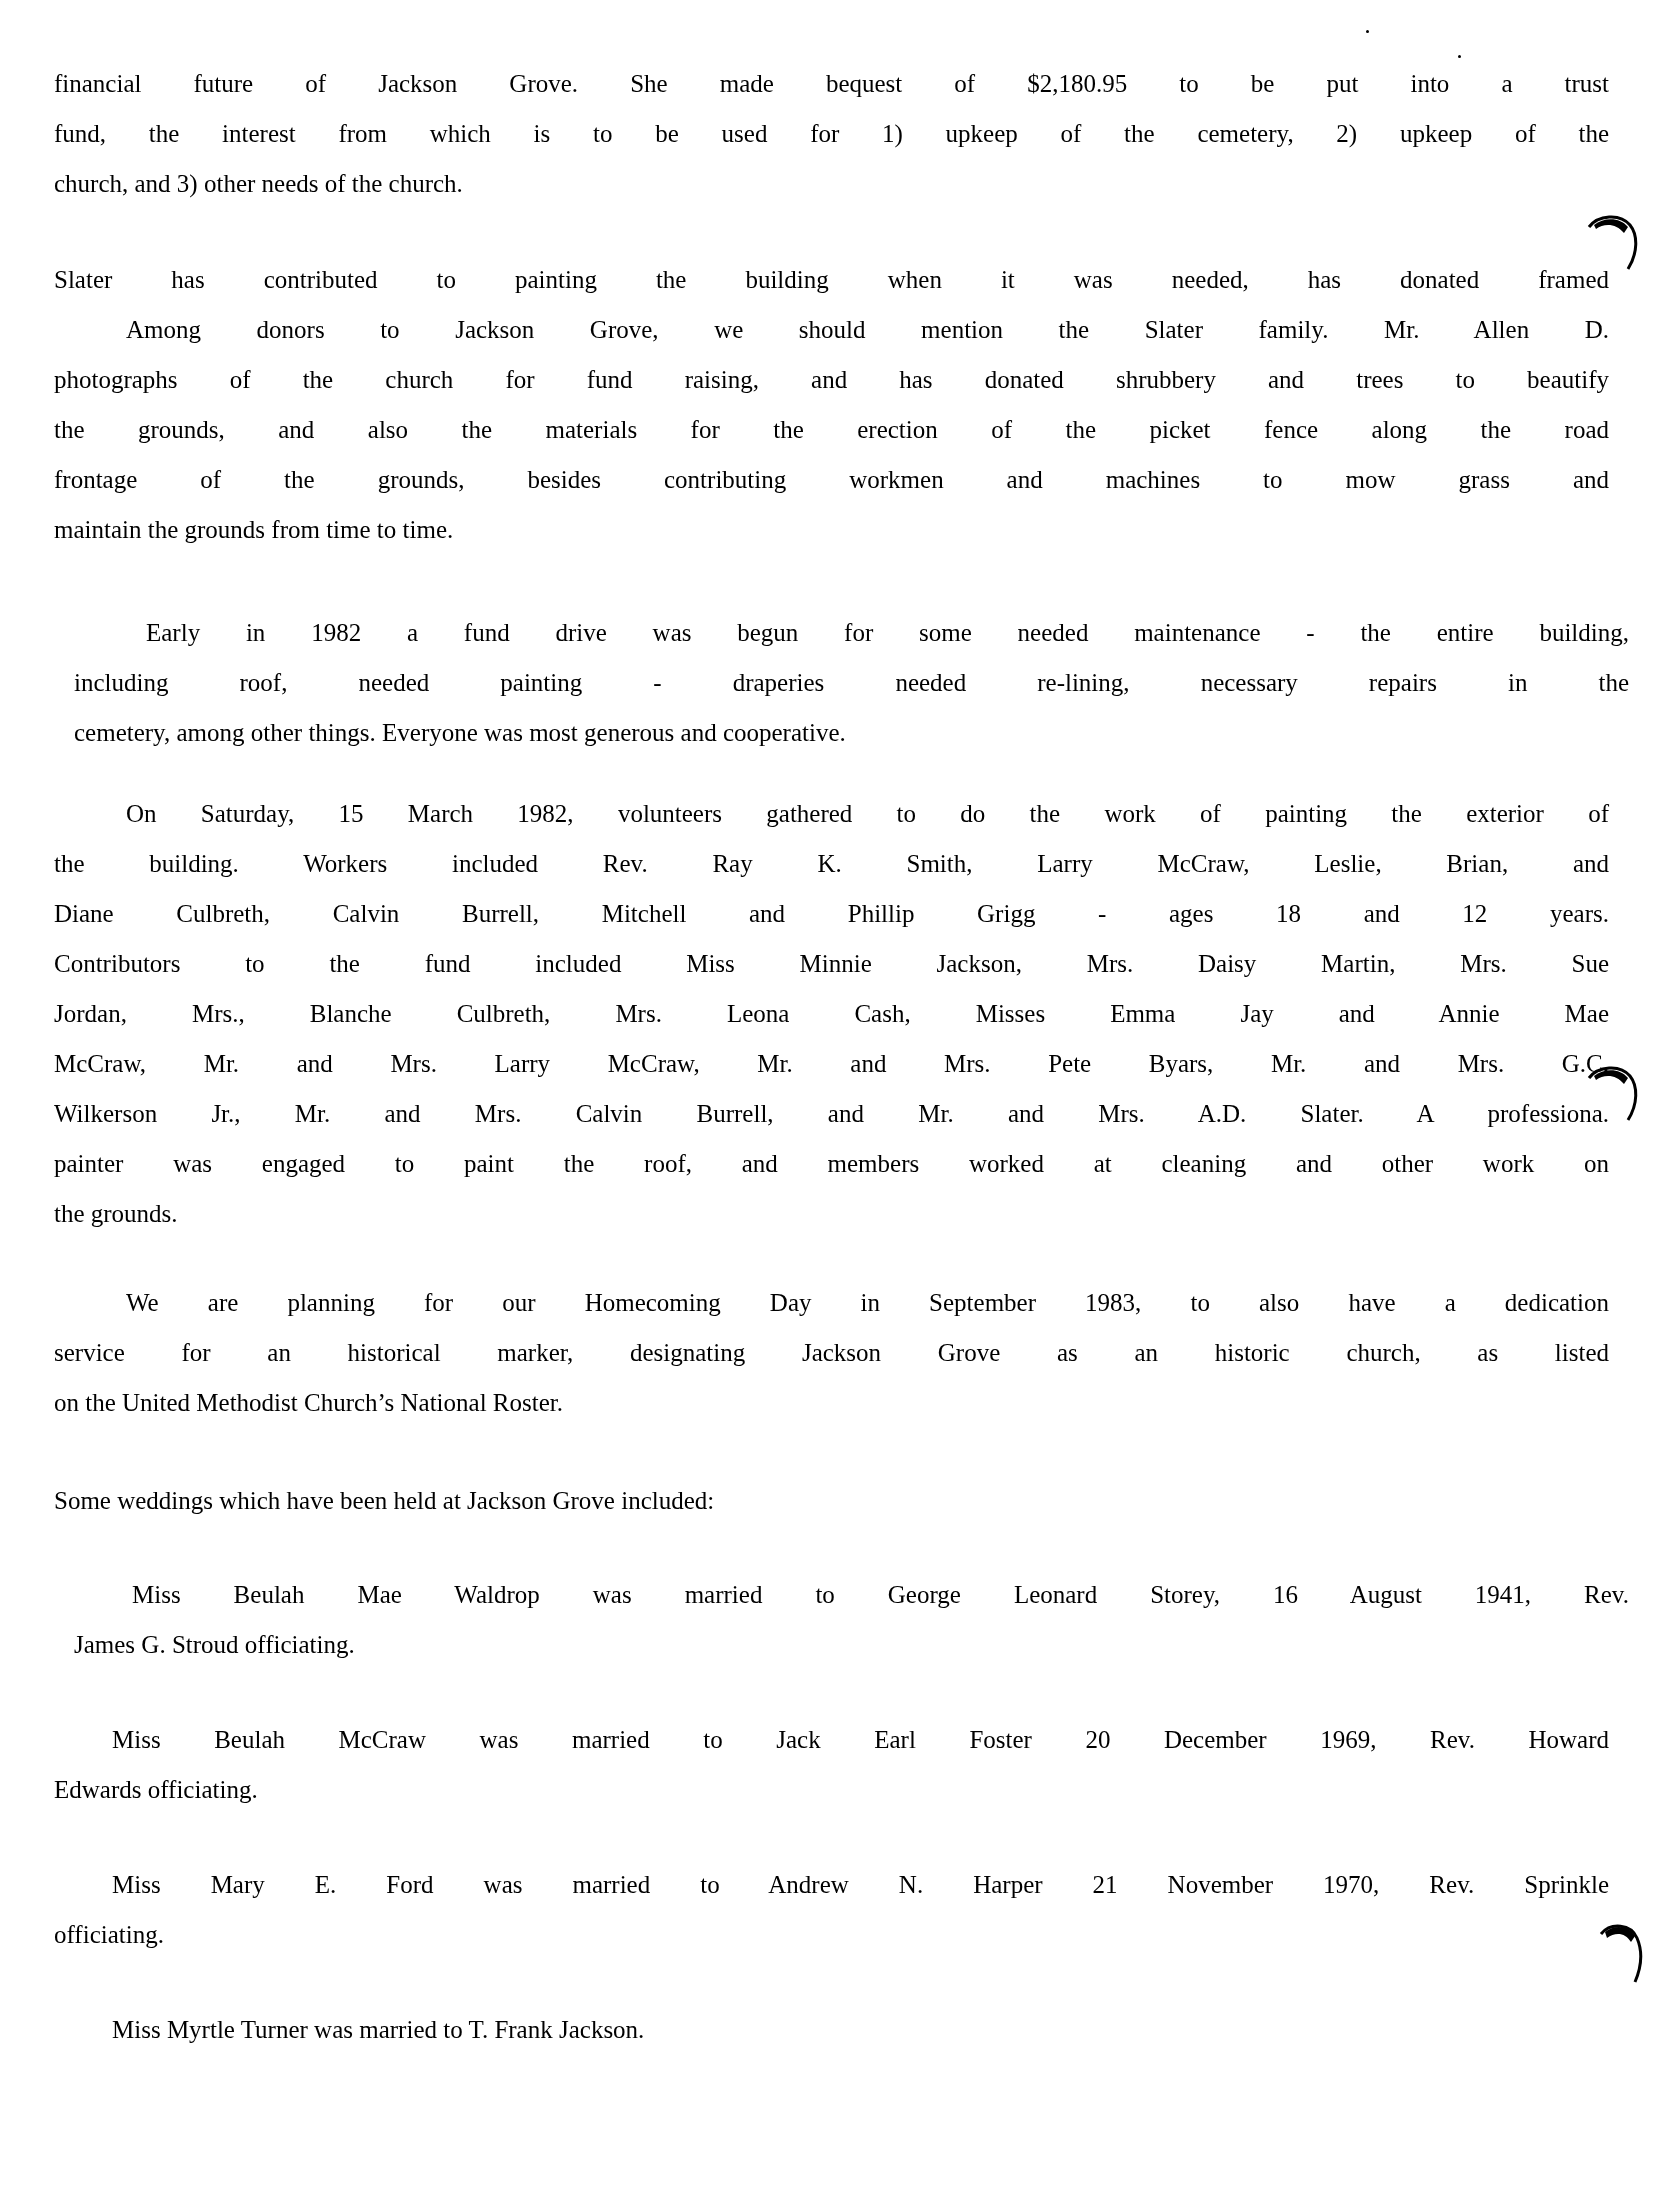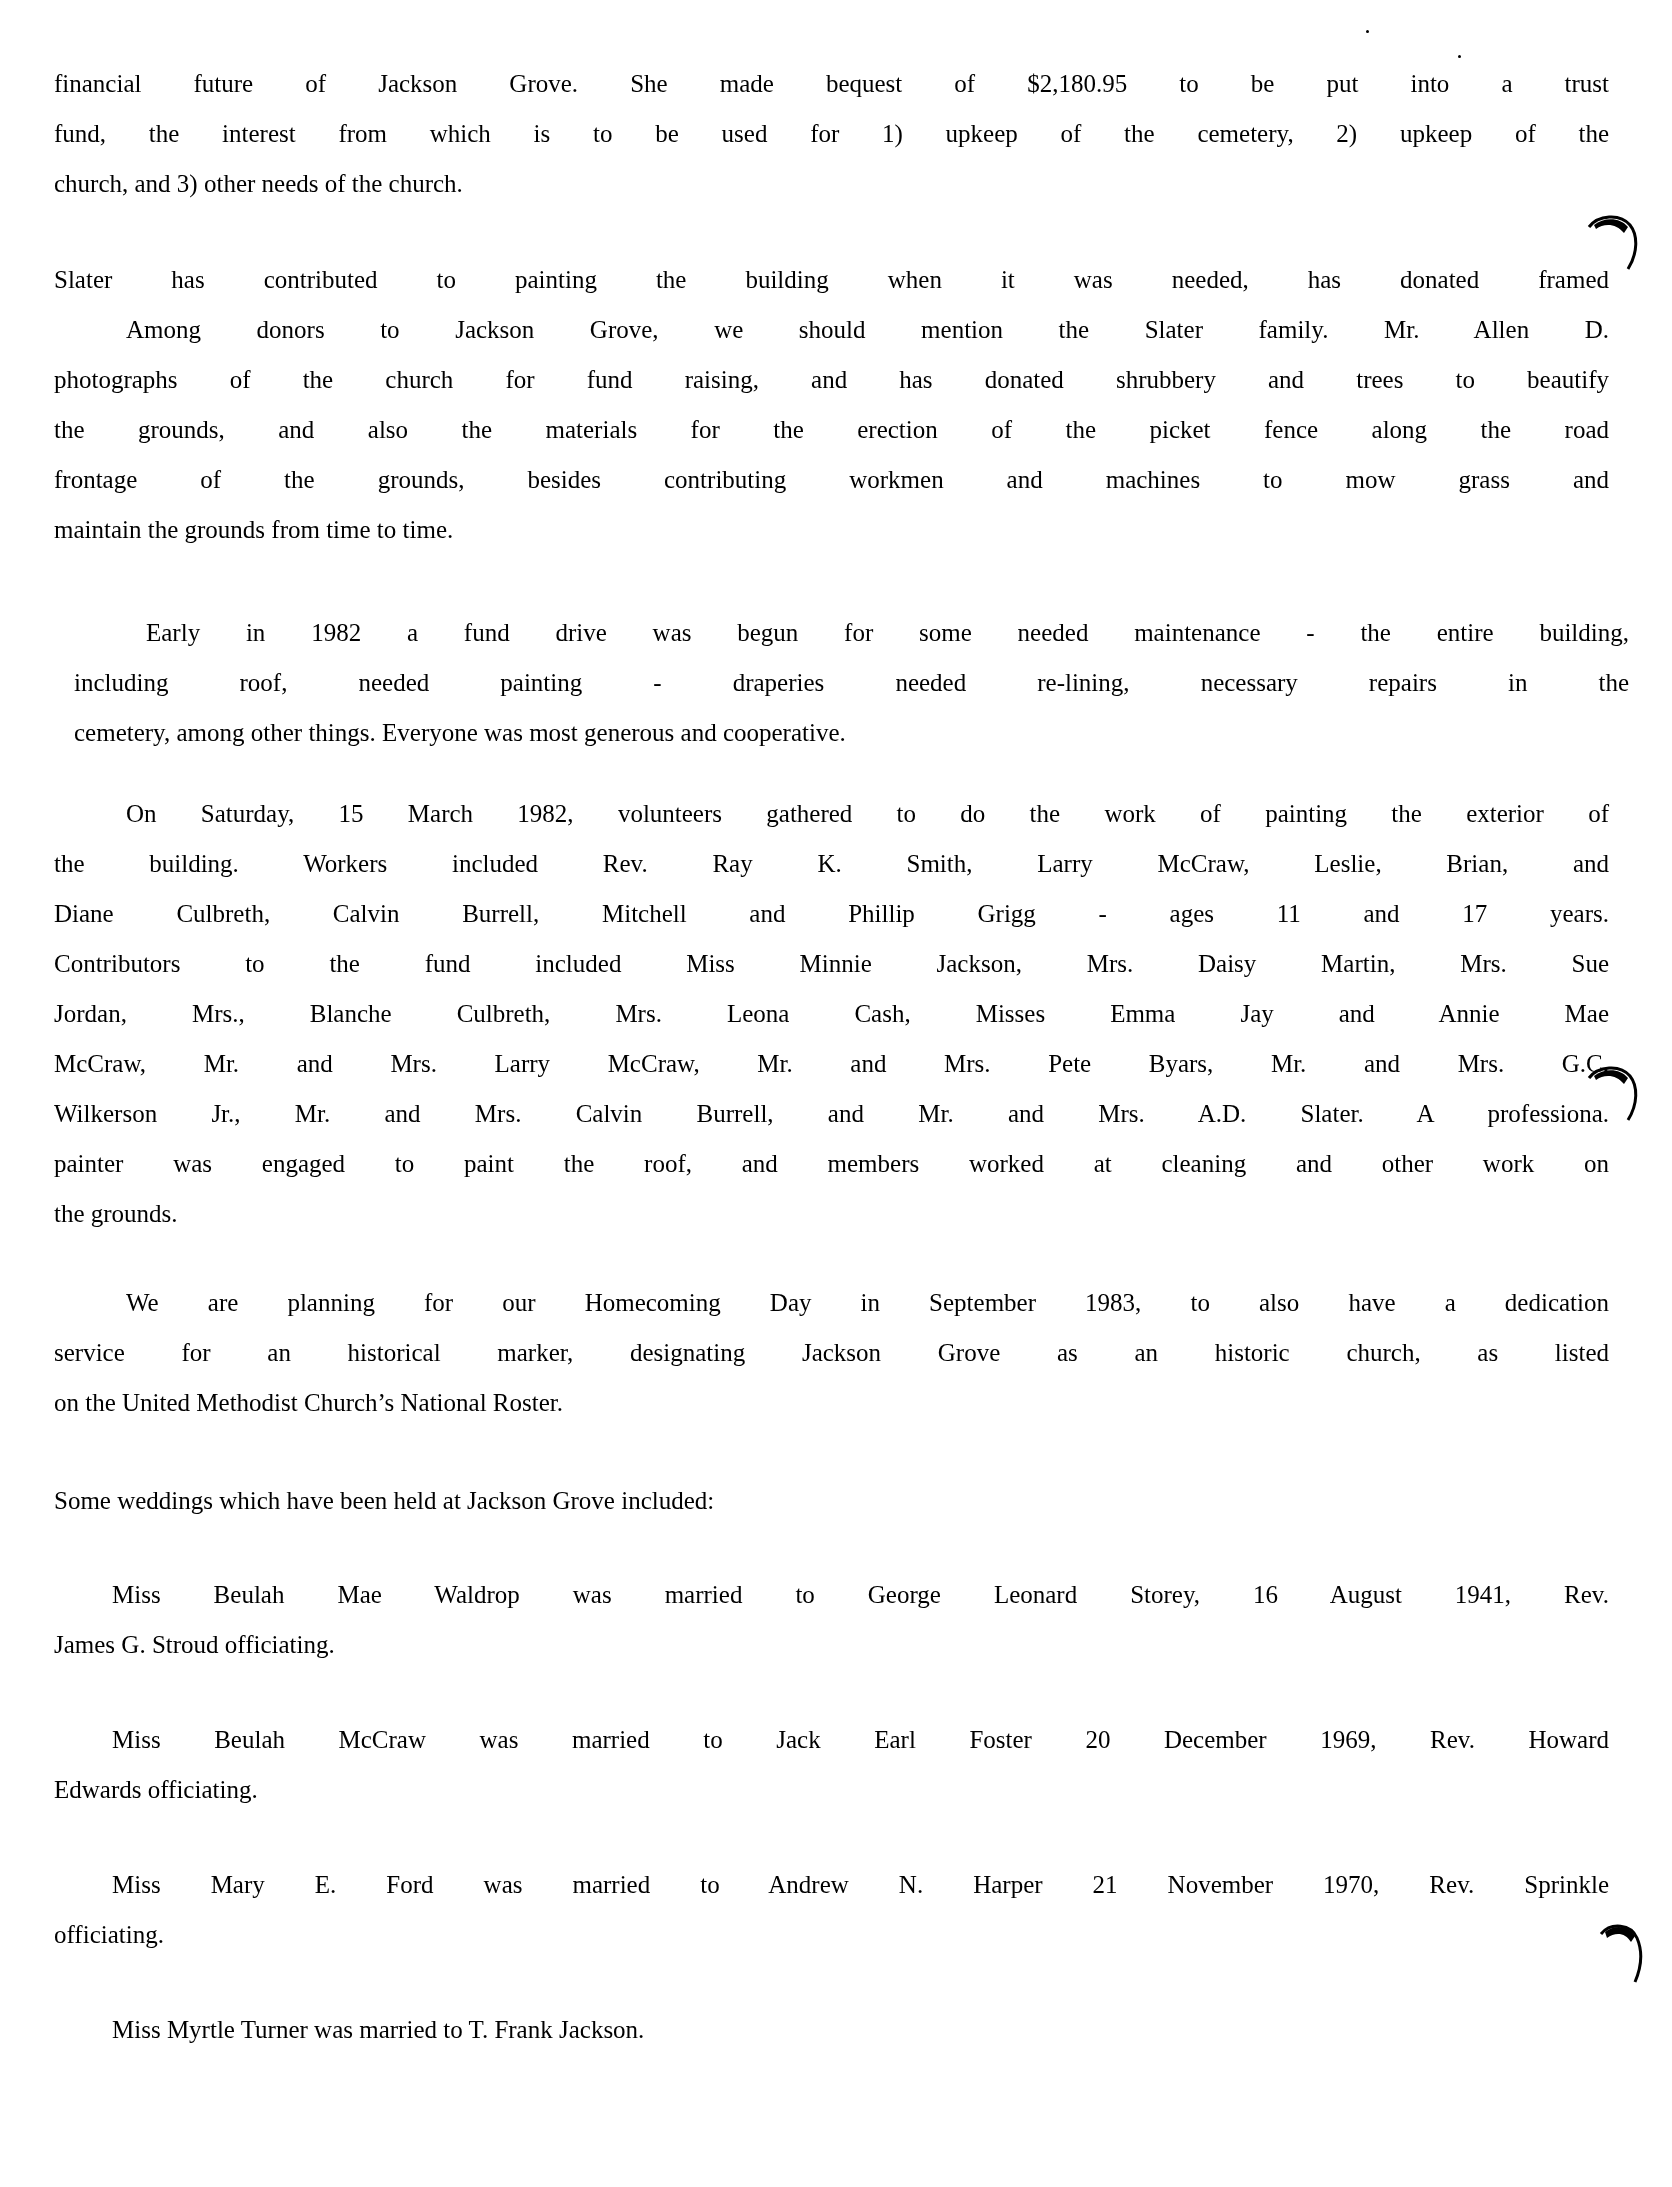--- a/index.html
+++ b/index.html
@@ -34,37 +34,37 @@
       <span class="line">maintain the grounds from time to time.</span>
     </div>
     <div class="para" style="top: 608px; margin-left: 20px;">
       <span class="line just indent">Early in 1982 a fund drive was begun for some needed maintenance - the entire building,</span>
       <span class="line just">including roof, needed painting - draperies needed re-lining, necessary repairs in the</span>
       <span class="line">cemetery, among other things.  Everyone was most generous and cooperative.</span>
     </div>
     <div class="para" style="top: 789px;">
       <span class="line just indent">On Saturday, 15 March 1982, volunteers gathered to do the work of painting the exterior of</span>
       <span class="line just">the building.  Workers included Rev. Ray K. Smith, Larry McCraw, Leslie, Brian, and</span>
-      <span class="line just">Diane Culbreth, Calvin Burrell, Mitchell and Phillip Grigg - ages 11 and 17 years.</span>
+      <span class="line just">Diane Culbreth, Calvin Burrell, Mitchell and Phillip Grigg - ages 18 and 12 years.</span>
       <span class="line just">Contributors to the fund included Miss Minnie Jackson, Mrs. Daisy Martin, Mrs. Sue</span>
       <span class="line just">Jordan, Mrs., Blanche Culbreth, Mrs. Leona Cash, Misses Emma Jay and Annie Mae</span>
       <span class="line just">McCraw, Mr. and Mrs. Larry McCraw, Mr. and Mrs. Pete Byars, Mr. and Mrs.  G.C.</span>
       <span class="line just">Wilkerson Jr., Mr. and Mrs. Calvin Burrell, and Mr. and Mrs. A.D. Slater.  A professiona.</span>
       <span class="line just">painter was engaged to paint the roof, and members worked at cleaning and other work on</span>
       <span class="line">the grounds.</span>
     </div>
     <div class="para" style="top: 1278px;">
       <span class="line just indent">We are planning for our Homecoming Day in September 1983, to also have a dedication</span>
       <span class="line just">service for an historical marker, designating Jackson Grove as an historic church, as listed</span>
       <span class="line">on the United Methodist Church’s National Roster.</span>
     </div>
     <div class="para" style="top: 1476px;">
       <span class="line">Some weddings which have been held at Jackson Grove included:</span>
     </div>
-    <div class="para" style="top: 1570px;">
+    <div class="para" style="top: 1570px; margin-left: 20px;">
       <span class="line just indent-s">Miss Beulah Mae Waldrop was married to George Leonard Storey, 16 August 1941, Rev.</span>
       <span class="line">James G. Stroud officiating.</span>
     </div>
     <div class="para" style="top: 1715px;">
       <span class="line just indent-s">Miss Beulah McCraw was married to Jack Earl Foster 20 December 1969, Rev. Howard</span>
       <span class="line">Edwards officiating.</span>
     </div>
     <div class="para" style="top: 1860px;">
       <span class="line just indent-s">Miss Mary E. Ford was married to Andrew N. Harper 21 November 1970, Rev. Sprinkle</span>
       <span class="line">officiating.</span>

